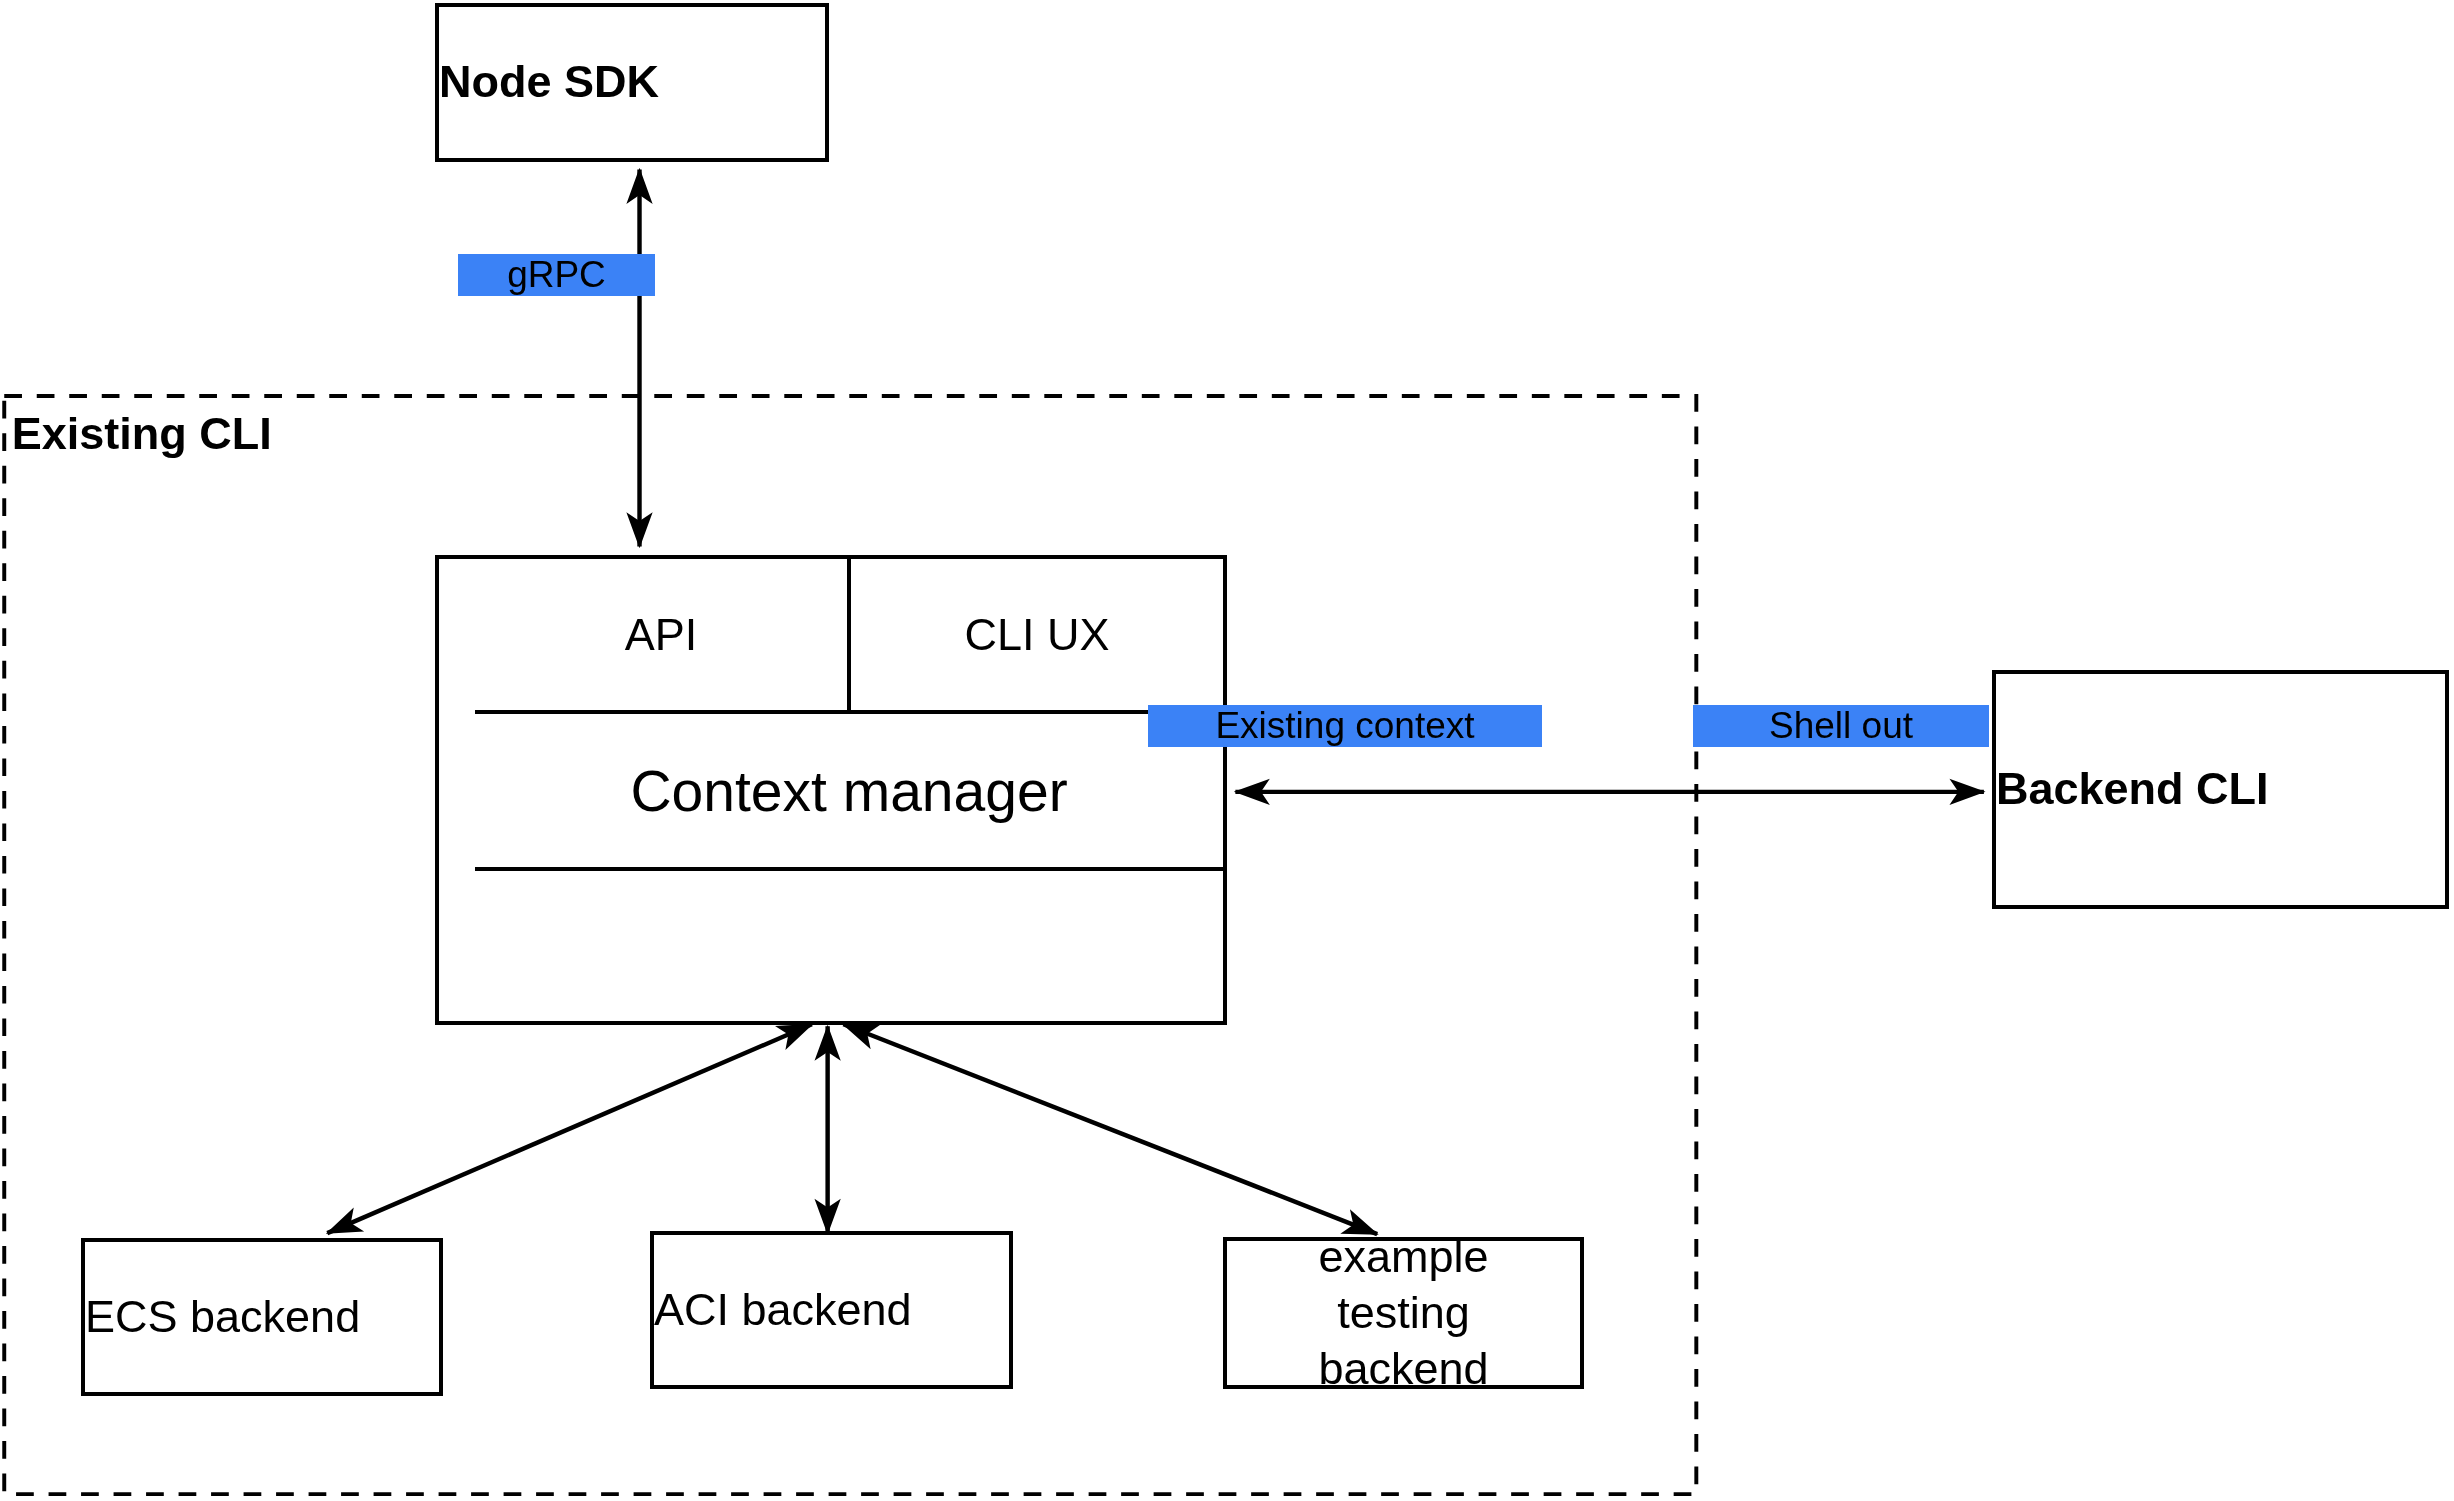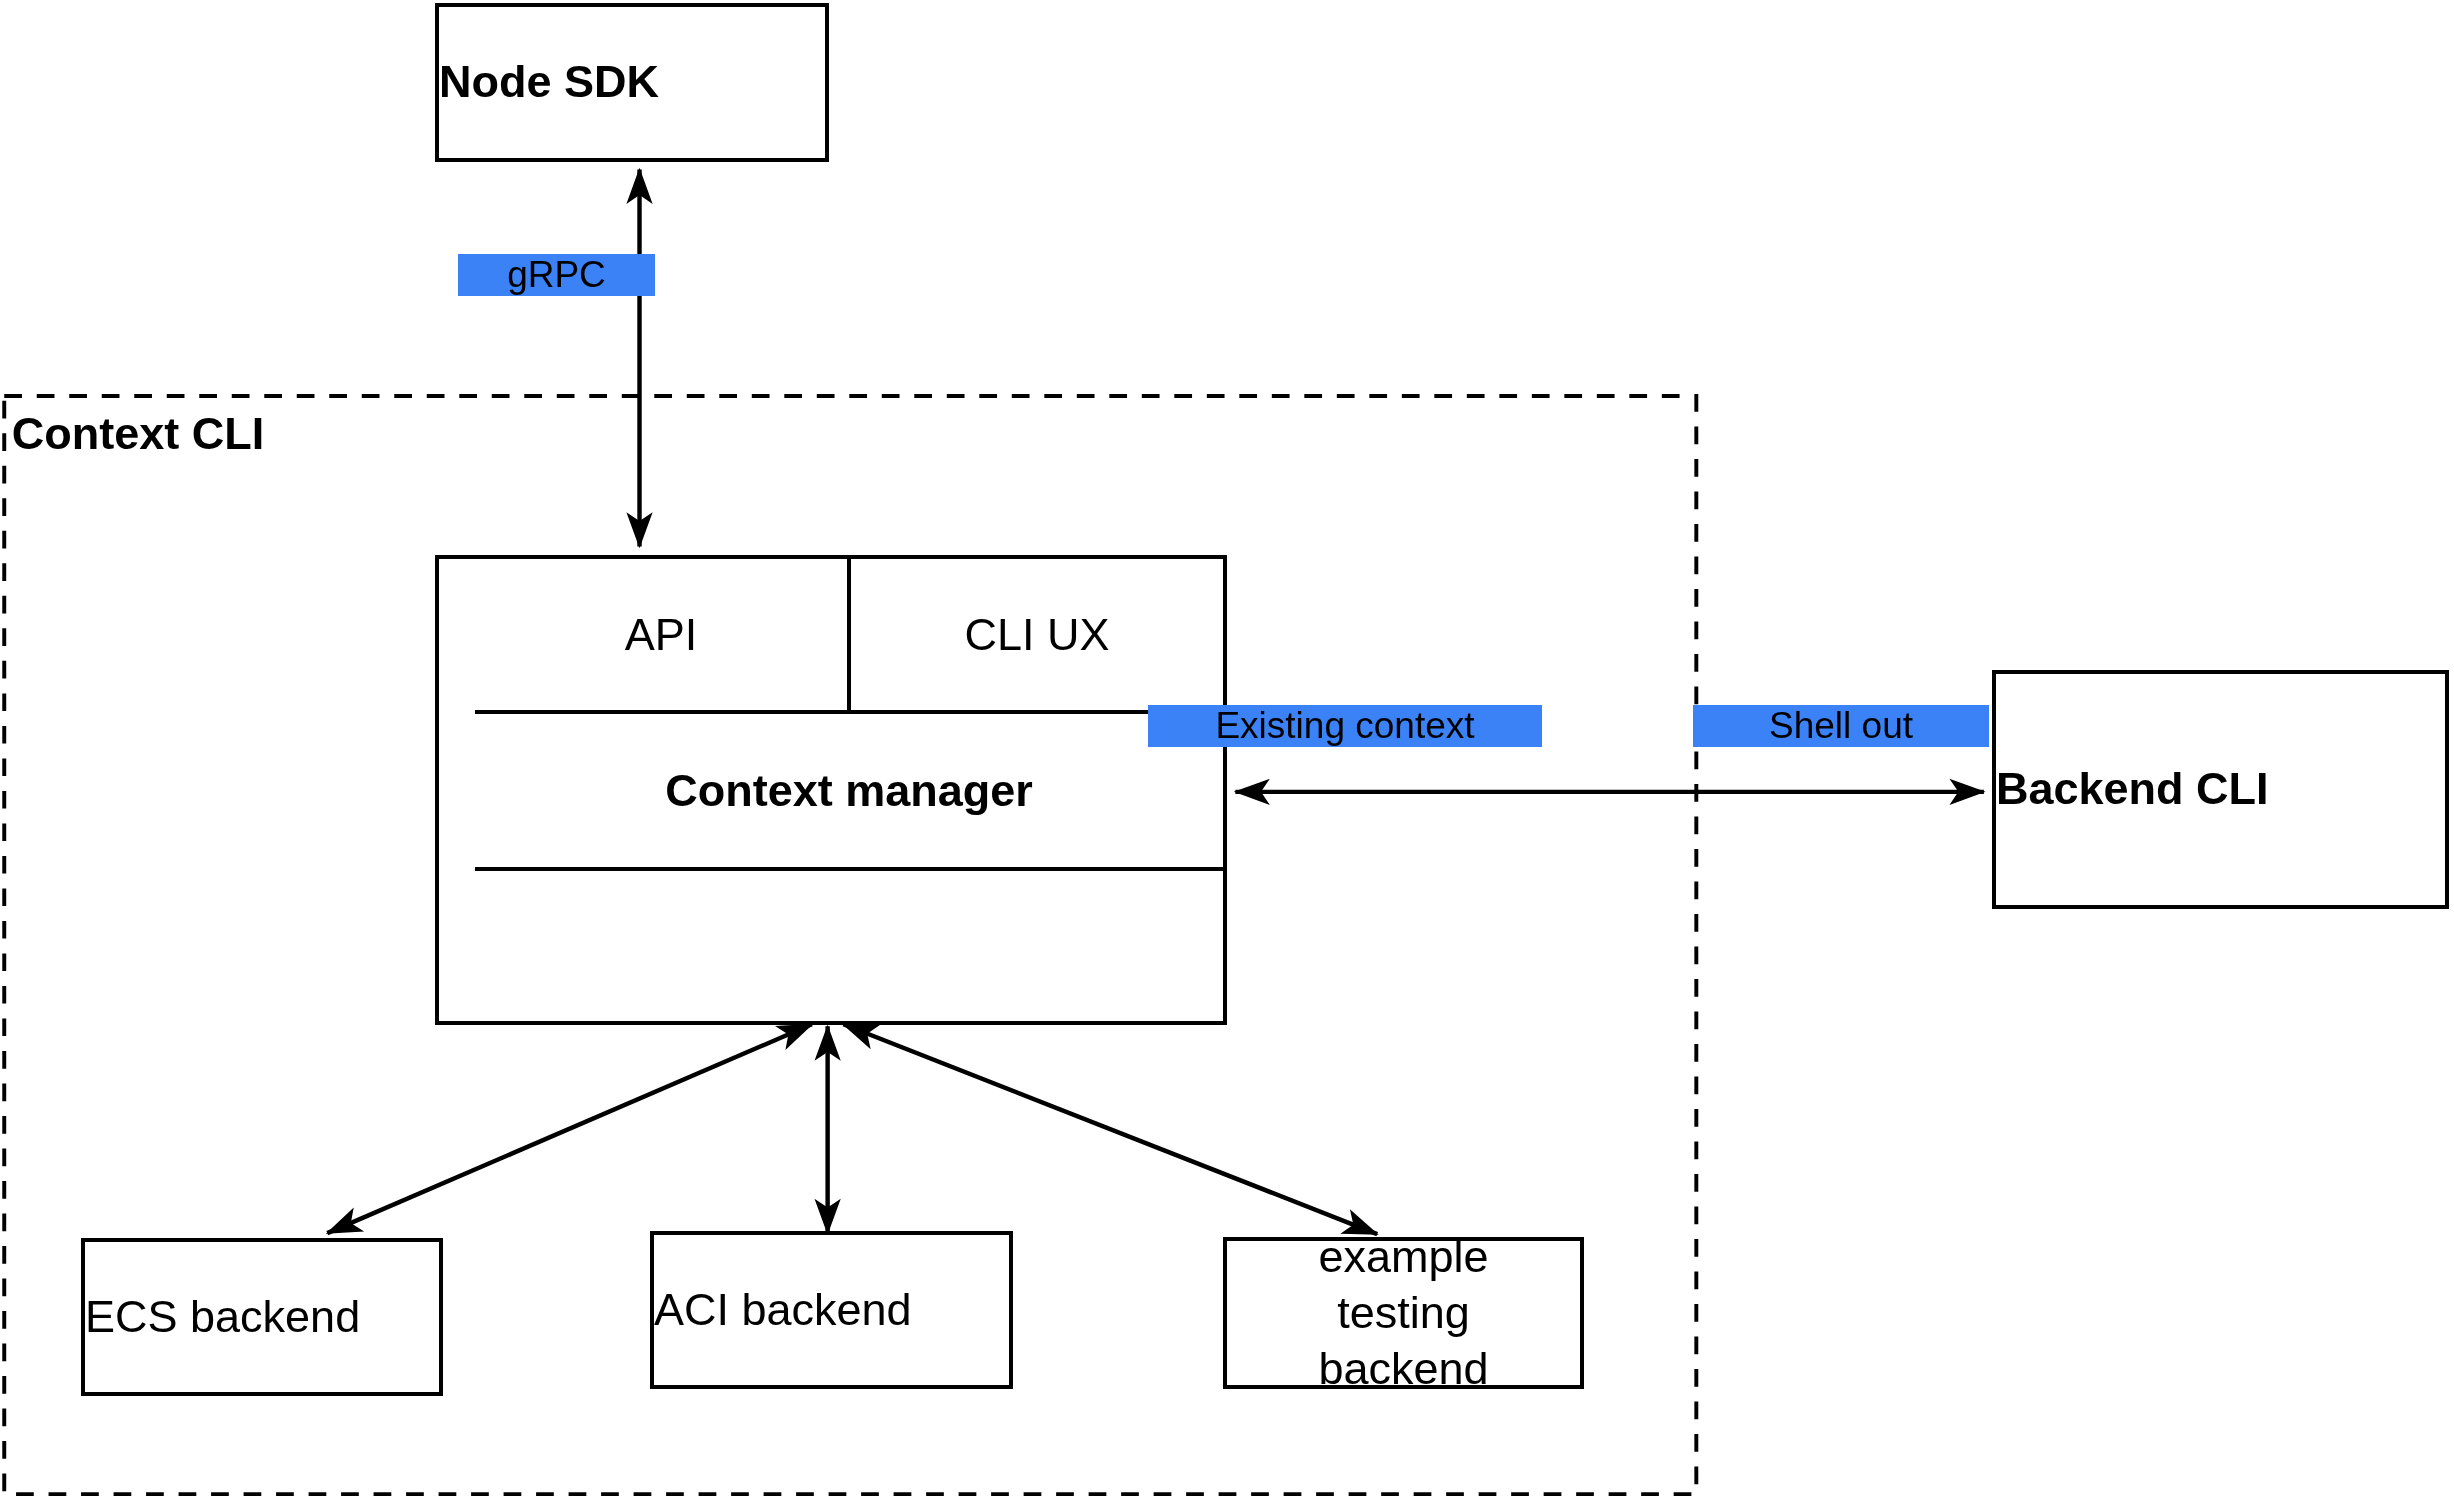--- a/index.html
+++ b/index.html
@@ -75,22 +75,21 @@
     font-size: 45px;
   }
   .compound .cell.left { border-right: 4.9px solid #000000; }
   .compound .row-mid {
     height: 153px;
     flex: none;
     border-bottom: 4.9px solid #000000;
     display: flex;
     align-items: center;
     justify-content: center;
-    font-size: 45px;
-    font-weight: bold;
+    font-size: 57px;
   }
   .compound .row-bottom {
     flex: 1 1 auto;
     display: flex;
     align-items: center;
     justify-content: center;
     font-size: 45px;
   }
 
   .edge-label {
@@ -121,21 +120,21 @@
 
     <line x1="1254" y1="804" x2="2014" y2="804" stroke="#000000" stroke-width="4.5" marker-start="url(#ah)" marker-end="url(#ah)"></line>
 
     <line x1="824" y1="1040" x2="332" y2="1252" stroke="#000000" stroke-width="4.5" marker-start="url(#ah)" marker-end="url(#ah)"></line>
 
     <line x1="840" y1="1042" x2="840" y2="1252" stroke="#000000" stroke-width="4.5" marker-start="url(#ah)" marker-end="url(#ah)"></line>
 
     <line x1="856" y1="1040" x2="1398" y2="1253" stroke="#000000" stroke-width="4.5" marker-start="url(#ah)" marker-end="url(#ah)"></line>
   </svg>
 
-  <div class="container-label">Context CLI</div>
+  <div class="container-label">Existing CLI</div>
 
   <div class="node bold" style="left:435px; top:3px; width:394px; height:159px;">
     <span>Node SDK</span>
   </div>
 
   <div class="edge-label" id="grpc-label">gRPC</div>
 
   <div class="compound">
     <div class="row-top">
       <div class="cell left">

